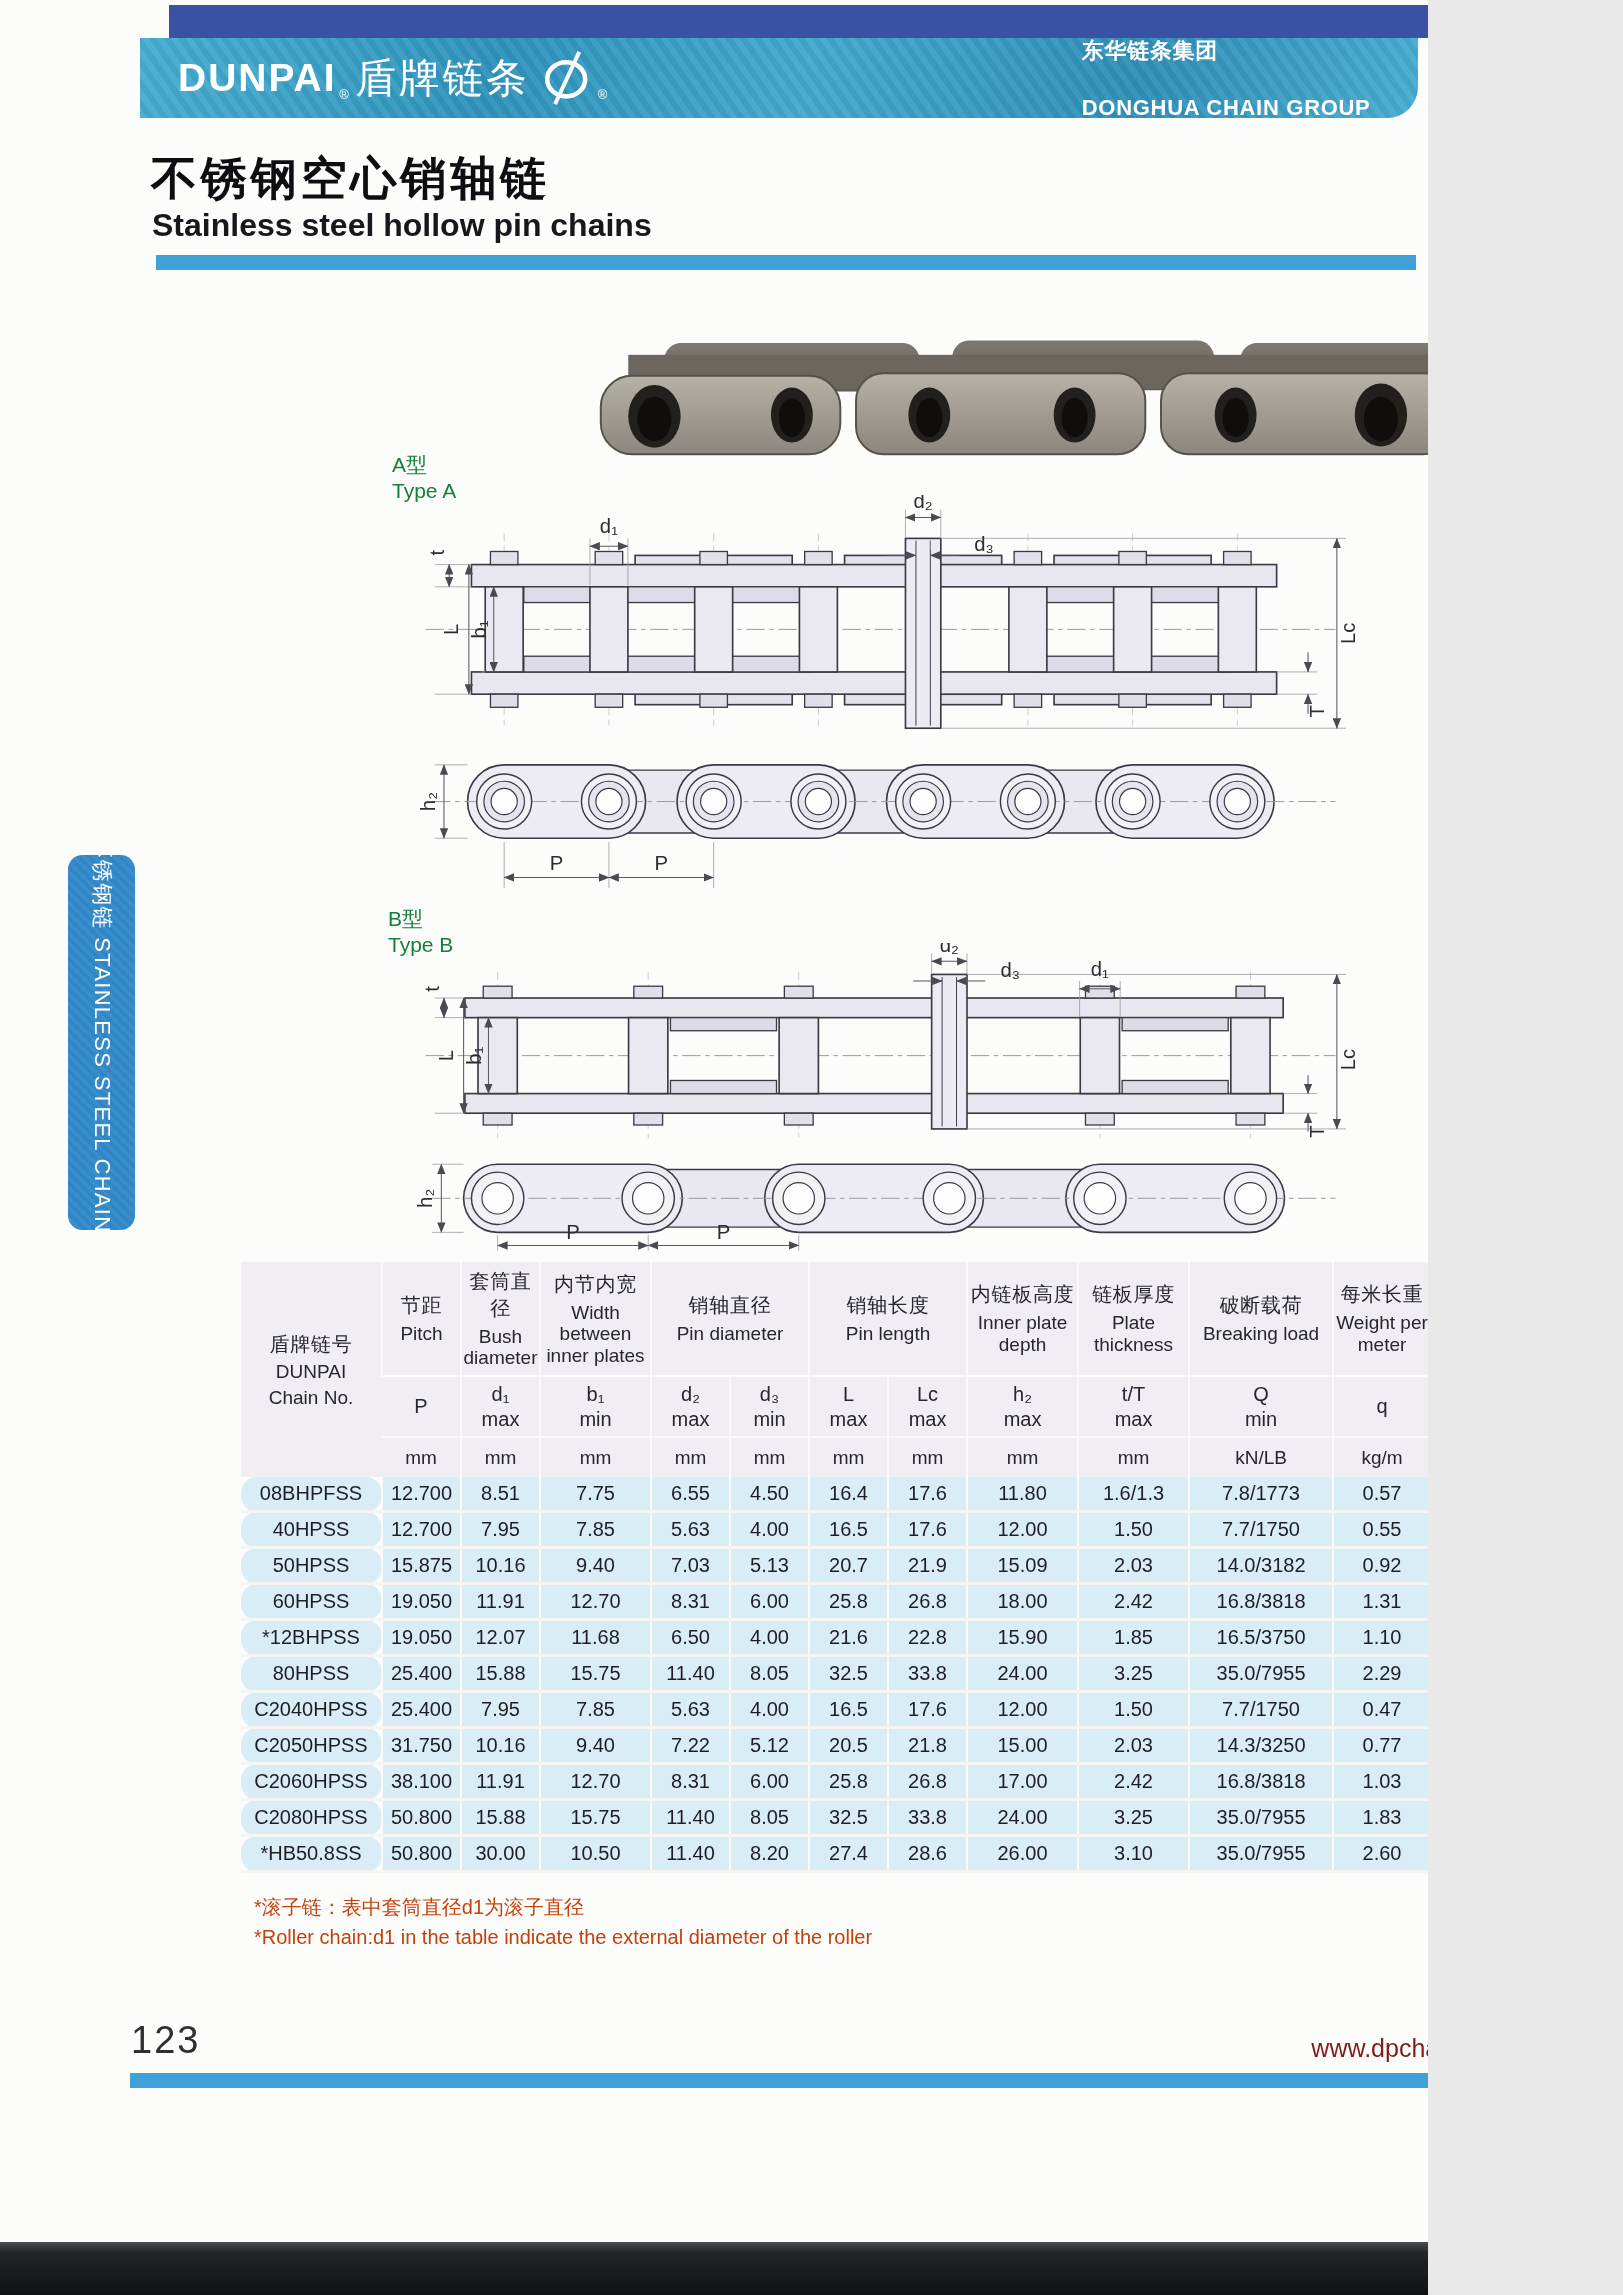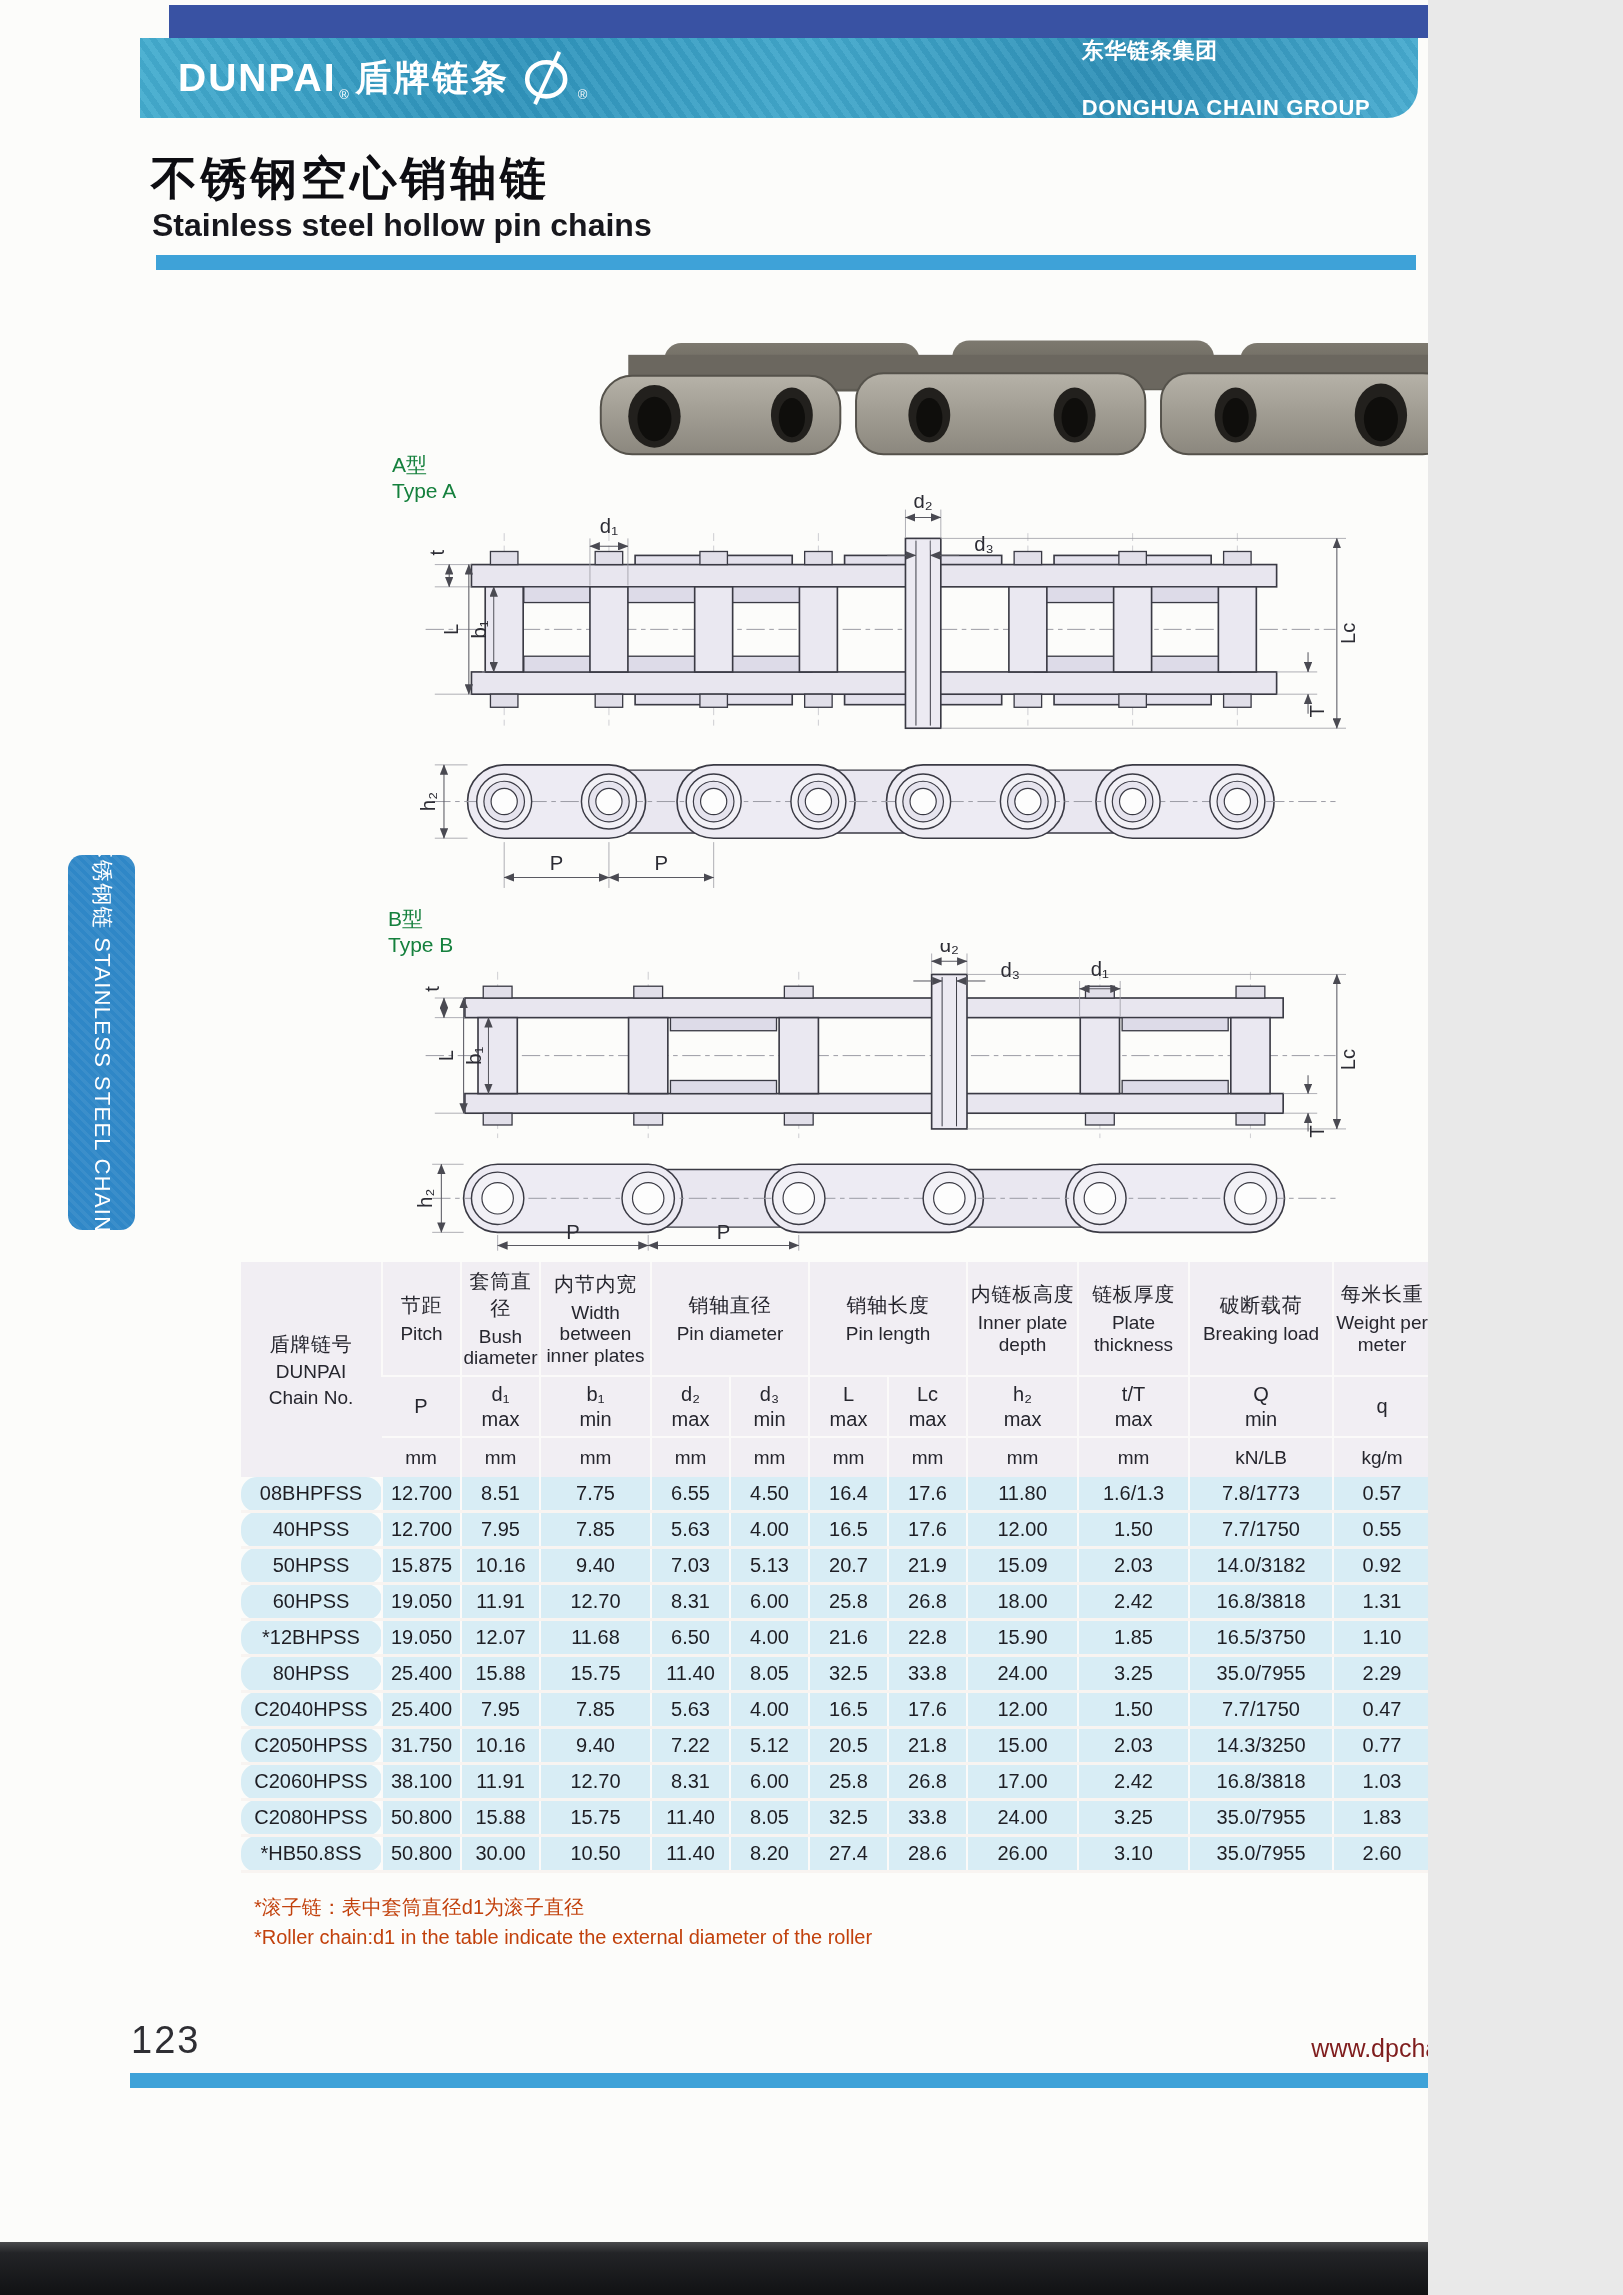--- a/index.html
+++ b/index.html
@@ -10,21 +10,21 @@
   
   .top-strip{position:absolute;left:169px;top:5.2px;right:0;height:33px;background:#3952a3;}
   .banner{position:absolute;left:140px;top:38px;right:10.5px;height:80px;
           background:linear-gradient(100deg,#46aed0 0%,#2f93bb 28%,#43a9cc 52%,#2f8fb6 78%,#49add1 100%);
           border-radius:0 0 31px 0;}
   .banner::after{content:"";position:absolute;inset:0;border-radius:inherit;
           background:repeating-linear-gradient(55deg,rgba(255,255,255,.05) 0 5.9px,rgba(0,40,70,.05) 5.9px 11.8px);}
   .logo{position:absolute;left:38px;top:50%;transform:translateY(-50%);display:flex;align-items:center;z-index:2;}
   .brand{font-size:39px;font-weight:bold;color:#fff;letter-spacing:2px;}
   .reg{font-size:13px;color:#fff;align-self:flex-end;margin:0 6.5px 5.2px 2.6px;}
-  .brand-cn{font-size:36px;font-weight:bold;color:#fff;letter-spacing:2.6px;}
+  .brand-cn{font-size:41px;font-weight:normal;color:#fff;letter-spacing:2.6px;}
   .dp-mark{margin-left:10.5px;}
   .group-name{position:absolute;right:47px;top:50%;transform:translateY(-50%);z-index:2;
           font-size:22px;font-weight:bold;color:#fff;letter-spacing:0.7px;display:flex;gap:29px;flex-direction:column;}
 
   
   .title-cn{position:absolute;left:151px;top:148px;font-size:46px;font-weight:bold;color:#0d0d12;
             letter-spacing:3.9px;margin:0;}
   .title-en{position:absolute;left:152px;top:207px;font-size:32px;font-weight:bold;color:#17171d;
             letter-spacing:0px;margin:0;}
   .title-bar{position:absolute;left:156px;top:255px;right:11.8px;height:15px;background:#3ea2d8;}

